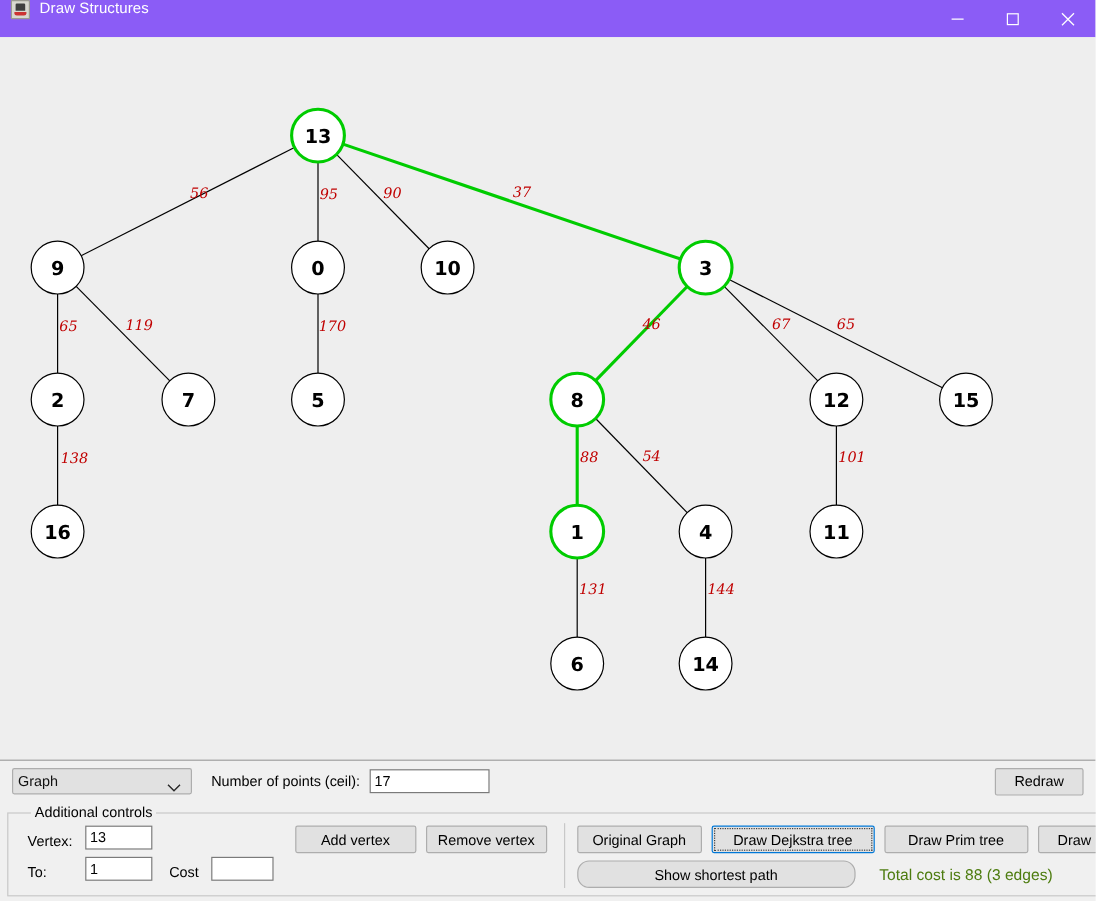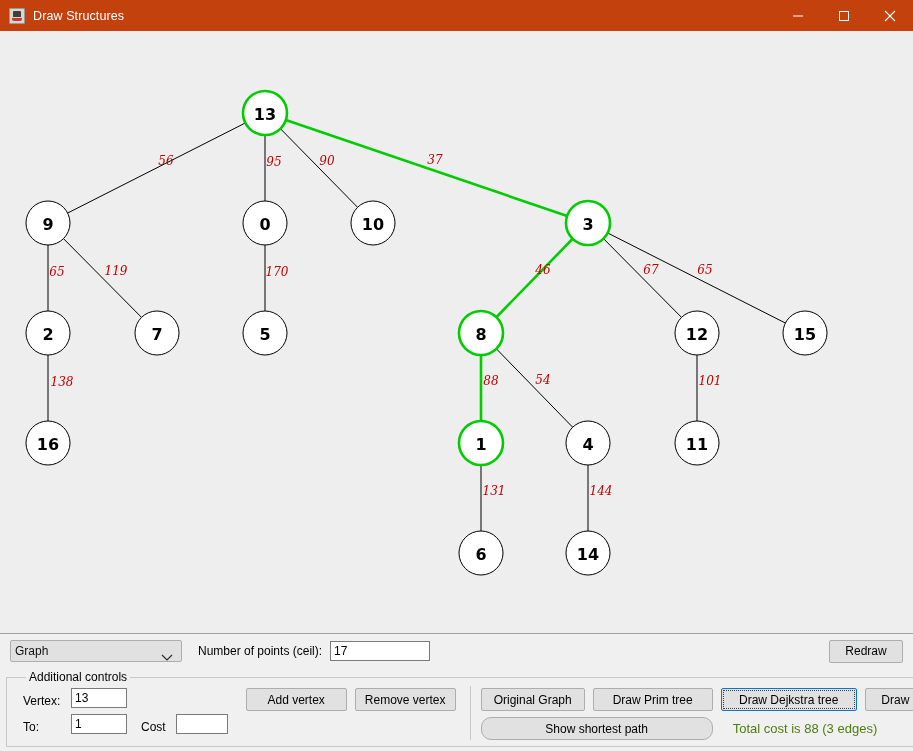--- a/index.html
+++ b/index.html
@@ -17,23 +17,22 @@
     width: 913px;
     height: 751px;
     display: flex;
     flex-direction: column;
     background: #f0f0f0;
     position: relative;
   }
   
   #titlebar {
     height: 31px;
-    background: #c2410c;
+    background: #8b5cf6;
     display: flex;
-    align-items: center;
     flex: 0 0 auto;
     user-select: none;
   }
   #titlebar .app-icon {
     width: 16px;
     height: 16px;
     margin-left: 9px;
     margin-right: 8px;
     background: #d8d8d0;
     border: 1px solid #9a9a90;
@@ -109,21 +108,21 @@
     padding: 0;
   }
   .row-top {
     display: flex;
     align-items: center;
     height: 34px;
     padding: 0 10px;
     box-sizing: border-box;
   }
   select.combo {
-    width: 172px;
+    width: 150px;
     height: 22px;
     font-family: "Liberation Sans", sans-serif;
     font-size: 12px;
     background: #e1e1e1;
     border: 1px solid #adadad;
     border-radius: 2px;
     color: #111;
     padding-left: 4px;
     -webkit-appearance: none;
     appearance: none;
@@ -398,22 +397,22 @@
             <button class="btn">Add vertex</button>
             <button class="btn">Remove vertex</button>
           </div>
         </div>
 
         <div class="vsep"></div>
 
         <div class="col-right">
           <div class="brow">
             <button class="btn" id="btn-original">Original Graph</button>
+            <button class="btn focused" id="btn-dejkstra">Draw Dejkstra tree</button>
             <button class="btn" id="btn-prim">Draw Prim tree</button>
-            <button class="btn focused" id="btn-dejkstra">Draw Dejkstra tree</button>
             <button class="btn" id="btn-bfs">Draw BFS tree</button>
           </div>
           <div class="brow">
             <button class="btn" id="btn-shortest">Show shortest path</button>
             <span class="cost-text">Total cost is 88 (3 edges)</span>
           </div>
         </div>
 
       </div>
     </fieldset>

